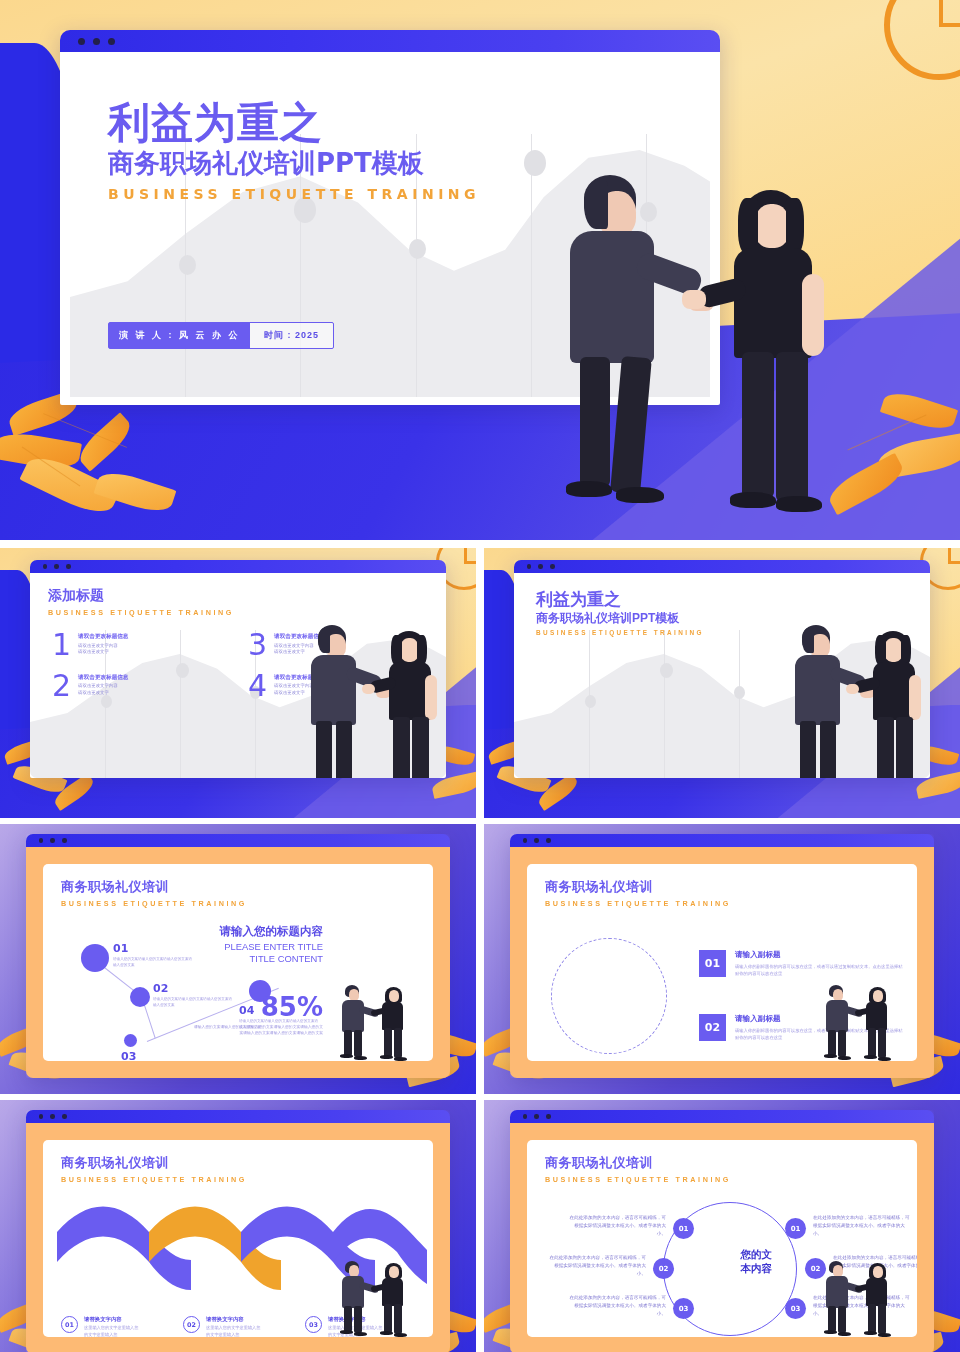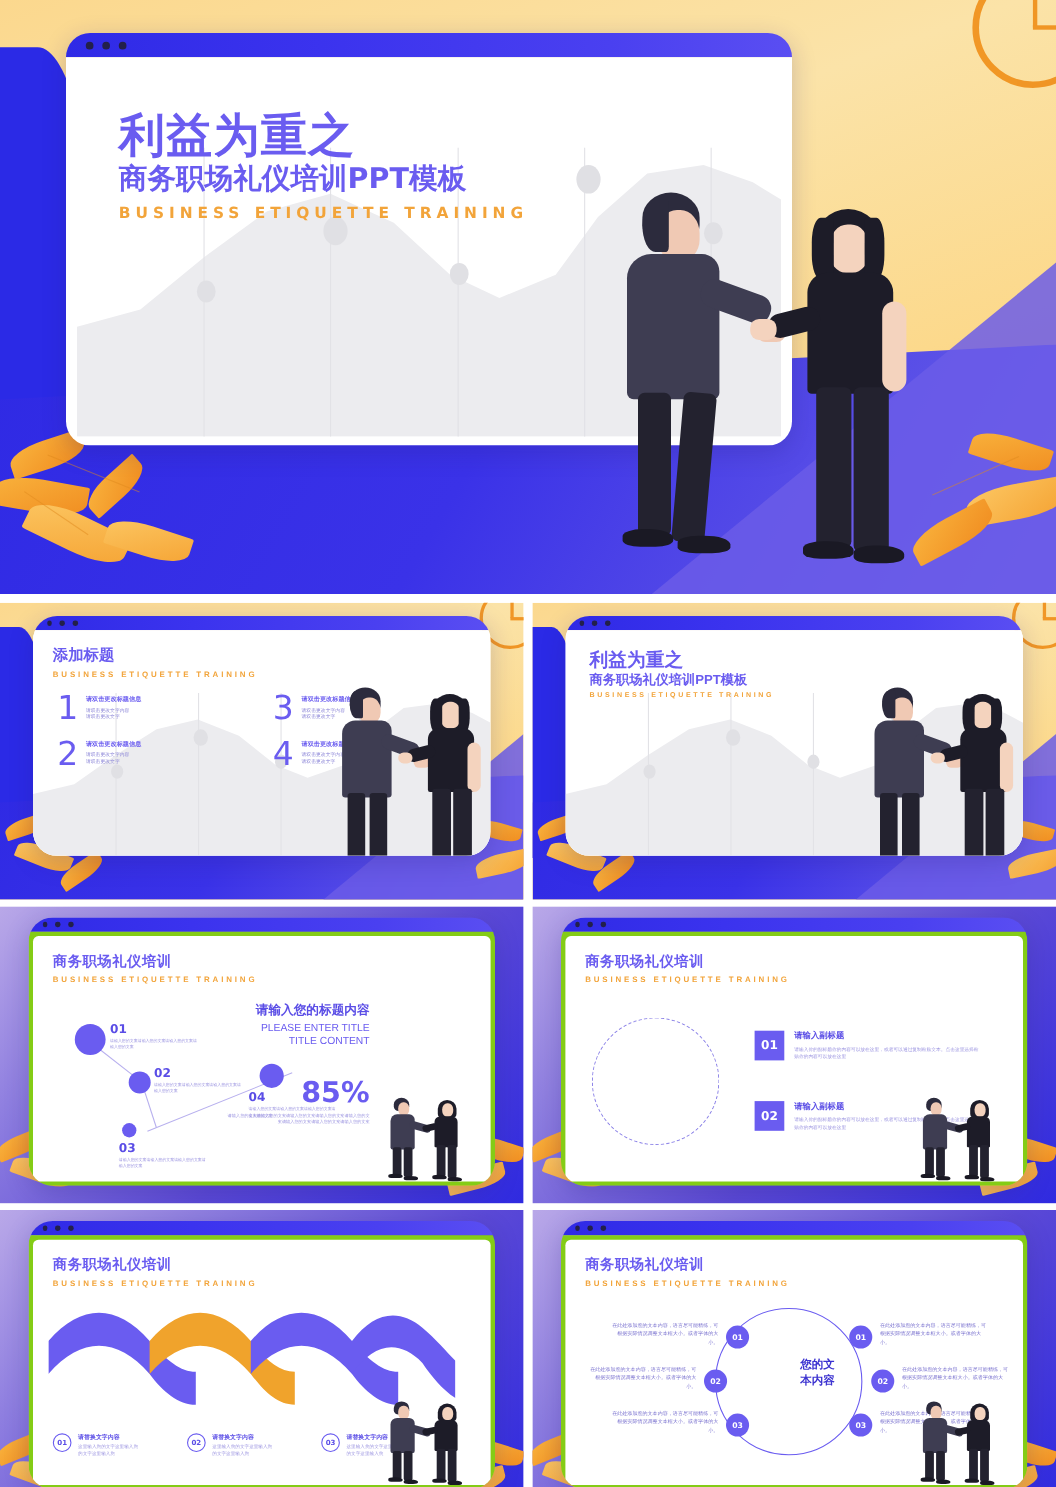--- a/index.html
+++ b/index.html
@@ -53,21 +53,21 @@
   .leaf {
     position:absolute;
     background:linear-gradient(150deg,#f9b33d,#f08c20);
     border-radius:50% 4% 50% 4%;
   }
   .leaf.pale { background:linear-gradient(150deg,#fcc763,#f5a333); }
   .stem { position:absolute; background:#e08a1e; opacity:.5; }
 
   
   .window {
-    position:absolute; border-radius:22px; overflow:hidden;
+    position:absolute; border-radius:2px; overflow:hidden;
     box-shadow:0 6px 22px rgba(40,30,120,.22);
   }
   .win-bar {
     width:100%;
     background:linear-gradient(90deg,#2f2ae6 0%,#3b33ee 35%,#4a40f0 75%,#5a4ef2 100%);
     border-radius:10px 10px 0 0;
     display:flex; align-items:center;
   }
   .dots { display:flex; gap:0.5em; margin-left:1.1em; }
   .dot { border-radius:50%; background:#23204a; }
@@ -126,21 +126,21 @@
   .fig .arm { position:absolute; }
   .fig .leg { position:absolute; }
   .fig .shoe { position:absolute; border-radius:40% 50% 35% 35%; }
 
   
   .s-win { position:absolute; left:28px; top:14px; right:28px; bottom:22px; }
   .s-win .win-bar { height:13px; border-radius:7px 7px 0 0; }
   .s-win .dot { width:4.5px; height:4.5px; }
   .s-frame {
     position:absolute; left:0; right:0; top:13px; bottom:0;
-    background:#84cc16; border-radius:0 0 7px 7px; padding:4px;
+    background:#fdba74; border-radius:0 0 7px 7px; padding:17px;
   }
   .s-card { width:100%; height:100%; background:#fff; border-radius:5px; position:relative; overflow:hidden; }
 
   .hdr { position:absolute; left:18px; top:14px; z-index:5; }
   .hdr .h-cn { font-size:13px; font-weight:700; color:#6a5cf0; letter-spacing:.5px; }
   .hdr .h-en { font-size:7.2px; font-weight:700; color:#f2a43a; letter-spacing:2.6px; margin-top:3px; }
 
   
   .toc-title-cn { font-size:14px; font-weight:700; color:#6a5cf0; }
   .toc-grid {
@@ -252,20 +252,24 @@
             <div class="node" style="left:71%;top:6%;"></div>
             <div class="node sm" style="left:89%;top:26%;"></div>
           </div>
 
           <div class="hero-title">
             <div class="t1">利益为重之</div>
             <div class="t2">商务职场礼仪培训PPT模板</div>
             <div class="t3">BUSINESS ETIQUETTE TRAINING</div>
           </div>
 
+          <div class="presenter">
+            <div class="p-name">演 讲 人 : 风 云 办 公</div>
+            <div class="p-date">时间 : 2025</div>
+          </div>
         </div>
       </div>
     </div>
 
     <div class="people" style="left:540px;top:175px;width:200px;height:365px;">
       <div class="fig">
         <div class="hair" style="left:44px;top:0;width:52px;height:46px;background:#2c2b3d;border-radius:50% 50% 36% 36%;"></div>
         <div class="head" style="left:58px;top:16px;width:38px;height:46px;background:#f0c9b4;"></div>
         <div class="hair" style="left:44px;top:6px;width:24px;height:48px;background:#2c2b3d;border-radius:50% 10% 10% 50%;"></div>
         <div class="torso" style="left:30px;top:56px;width:84px;height:132px;background:#3e3d52;border-radius:22px 16px 6px 6px;"></div>

